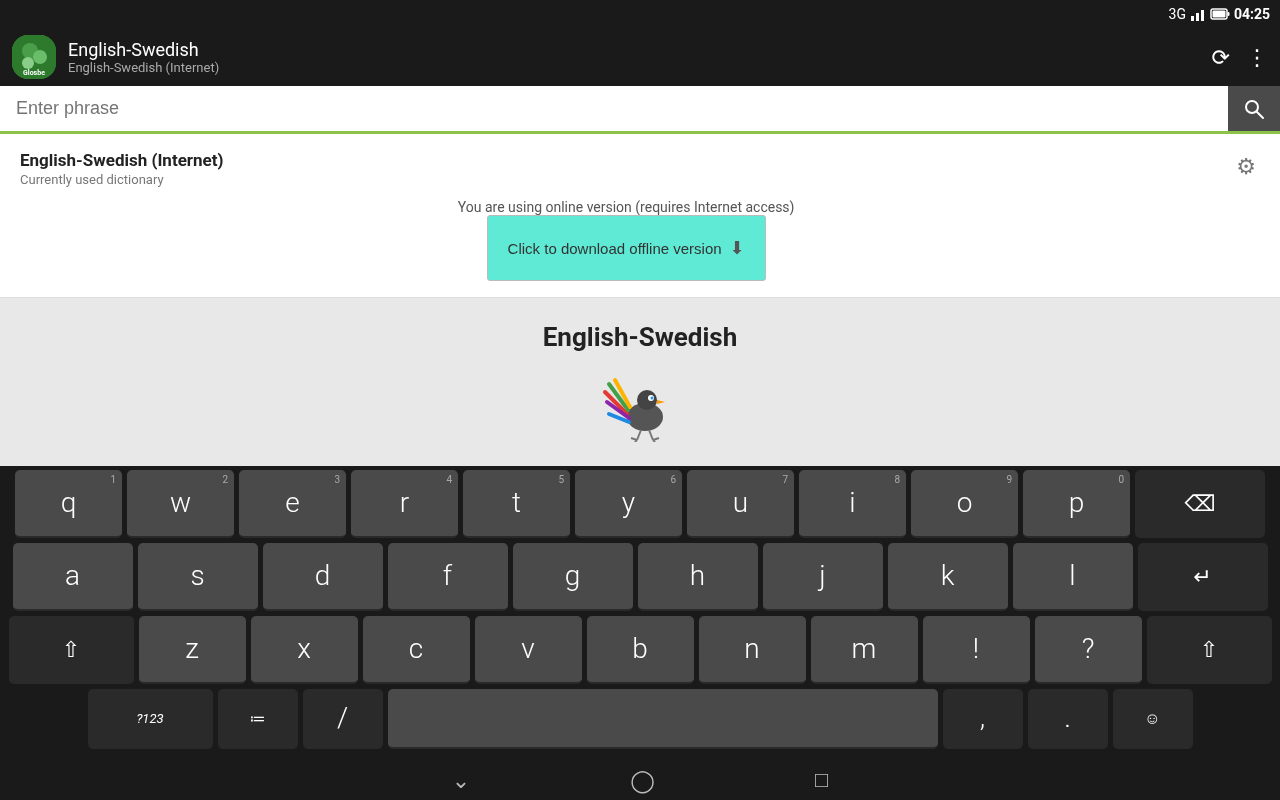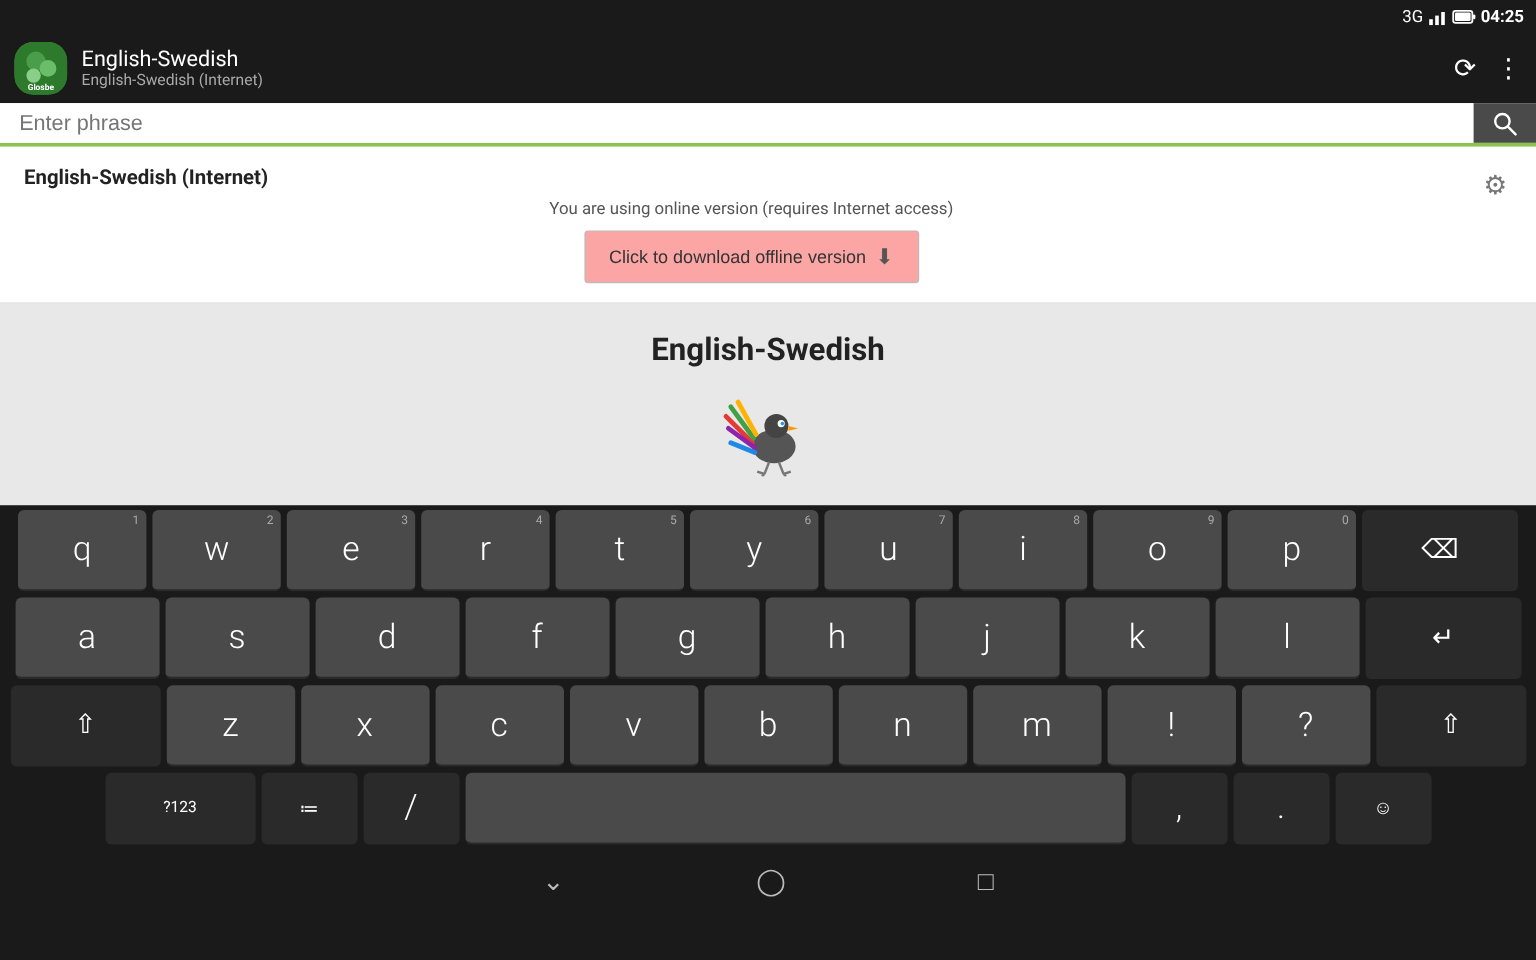--- a/index.html
+++ b/index.html
@@ -63,21 +63,21 @@
     }
     .app-bar-icon {
       color: white;
       font-size: 22px;
       cursor: pointer;
     }
 
     
     .search-bar {
       width: 100%;
-      height: 36px;
+      height: 48px;
       background: white;
       display: flex;
       align-items: center;
       border-bottom: 3px solid #8bc34a;
       position: relative;
     }
     .search-input {
       flex: 1;
       height: 100%;
       border: none;
@@ -130,29 +130,28 @@
       color: #777;
       margin-bottom: 12px;
     }
     .dict-center {
       text-align: center;
       margin-top: 8px;
     }
     .online-notice {
       font-size: 14px;
       color: #555;
-      margin-bottom: 10px;
     }
     .download-btn {
       display: inline-flex;
       align-items: center;
       gap: 8px;
-      padding: 10px 20px;
+      padding: 21px 20px;
       border: 1px solid #bbb;
-      background: #fca5a5;
+      background: #5eead4;
       border-radius: 3px;
       font-size: 15px;
       color: #333;
       cursor: pointer;
     }
     .download-btn-icon {
       font-size: 18px;
       color: #555;
     }
     .gear-icon {
@@ -223,21 +222,21 @@
       background: #2a2a2a;
     }
     .key-space {
       width: 550px;
       background: #4a4a4a;
     }
     .key-backspace { width: 130px; }
     .key-enter { width: 130px; }
     .key-shift { width: 125px; }
     .key-shift-right { width: 125px; }
-    .key-123 { width: 125px; }
+    .key-123 { width: 125px; font-style: italic; }
     .key-settings { width: 80px; }
     .key-slash { width: 80px; }
     .key-comma { width: 80px; }
     .key-period { width: 80px; }
     .key-emoji { width: 80px; }
     .key-label {
       font-size: 16px;
       font-weight: normal;
     }
     .key-label-sm {
@@ -312,20 +311,21 @@
       <line x1="14" y1="14" x2="20" y2="20" stroke="white" stroke-width="2" stroke-linecap="round"></line>
     </svg>
   </button>
 </div>
 
 <div class="content-area">
 
   <div class="dict-card">
     <div class="dict-info">
       <div class="dict-name">English-Swedish (Internet)</div>
+      <div class="dict-desc">Currently used dictionary</div>
       <div class="dict-center">
         <div class="online-notice">You are using online version (requires Internet access)</div>
         <button class="download-btn">
           <span>Click to download offline version</span>
           <span class="download-btn-icon">⬇</span>
         </button>
       </div>
     </div>
     <span class="gear-icon">⚙</span>
   </div>

